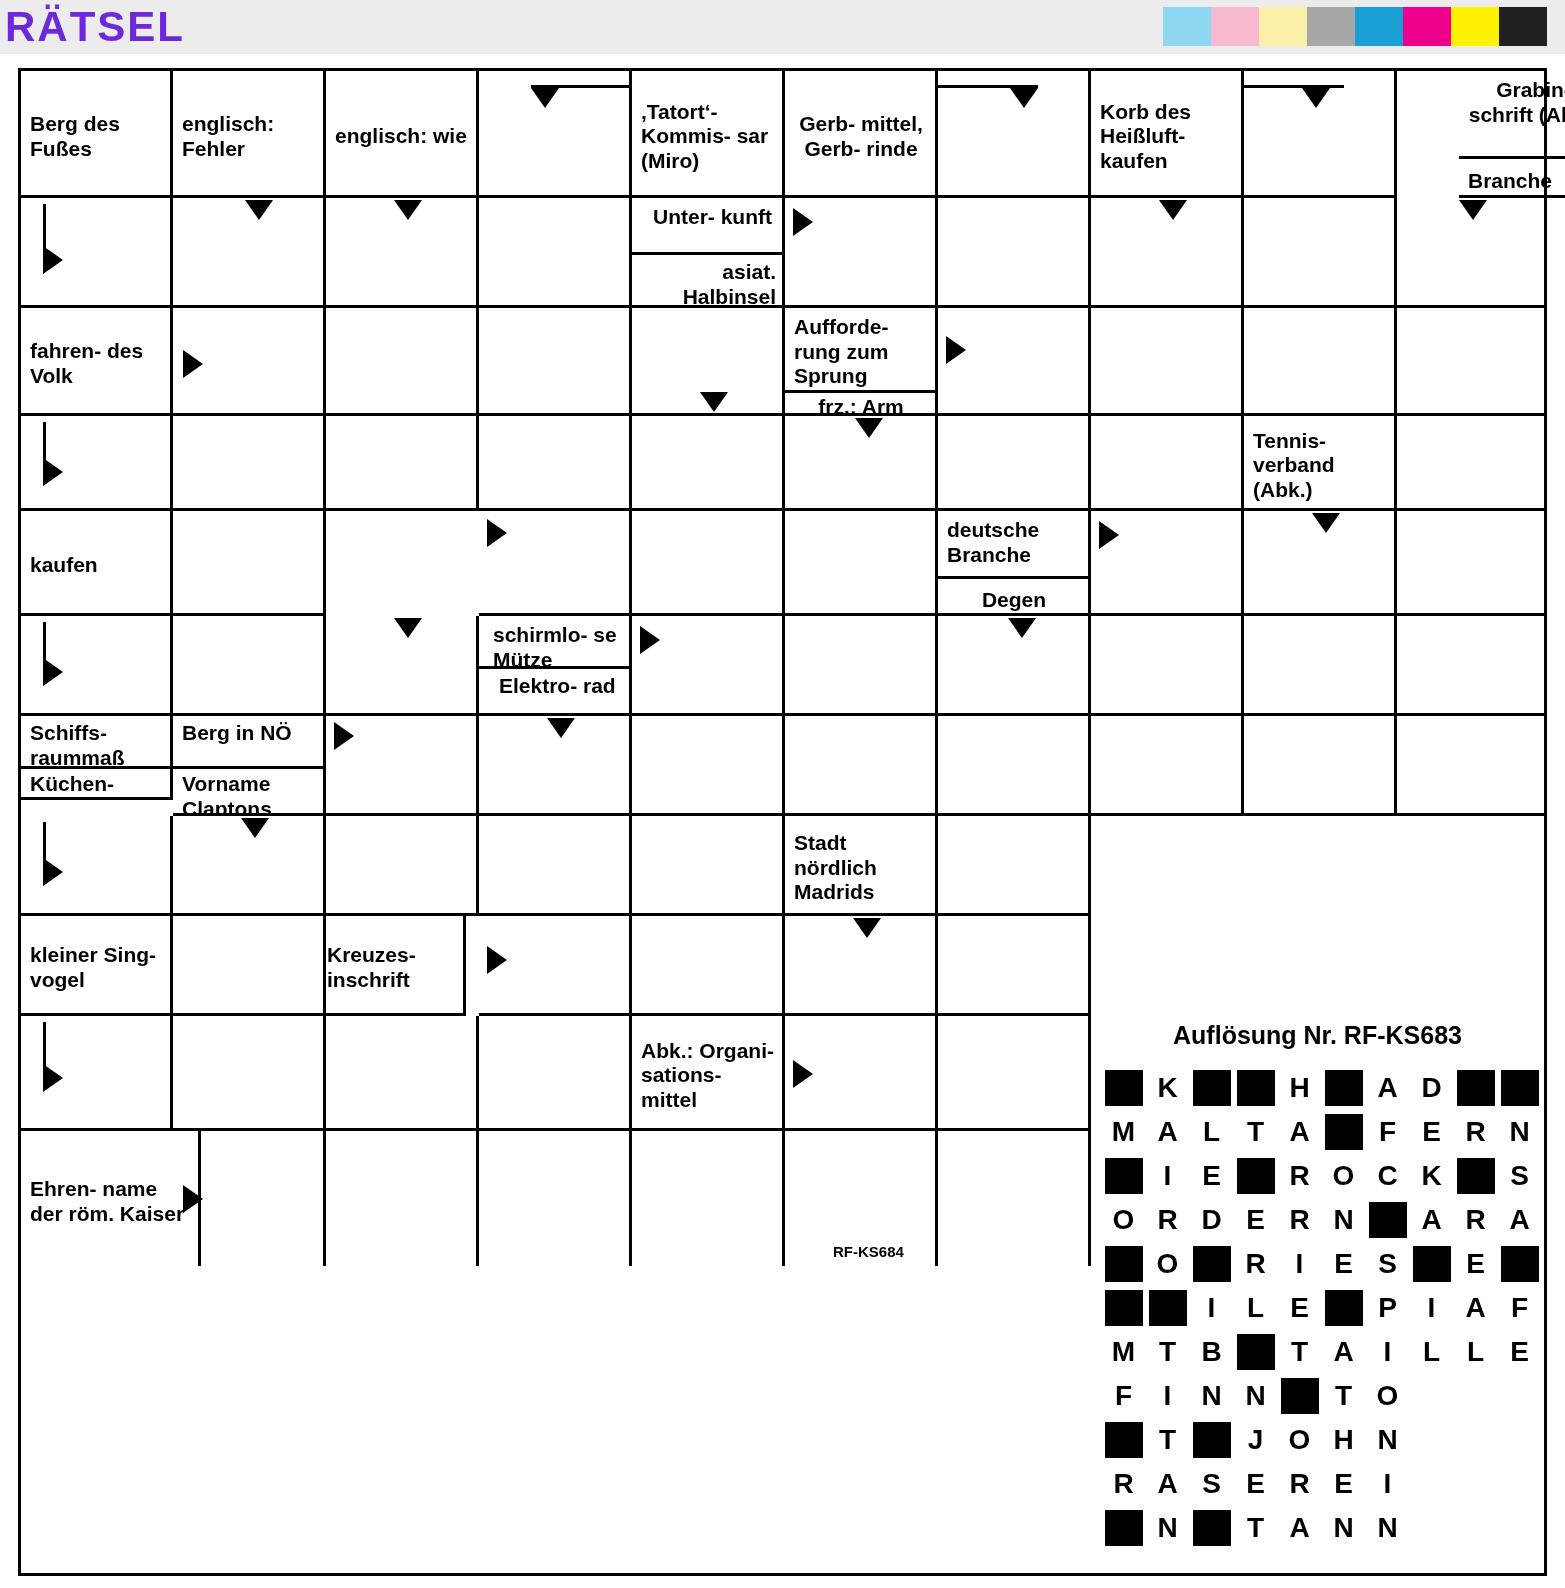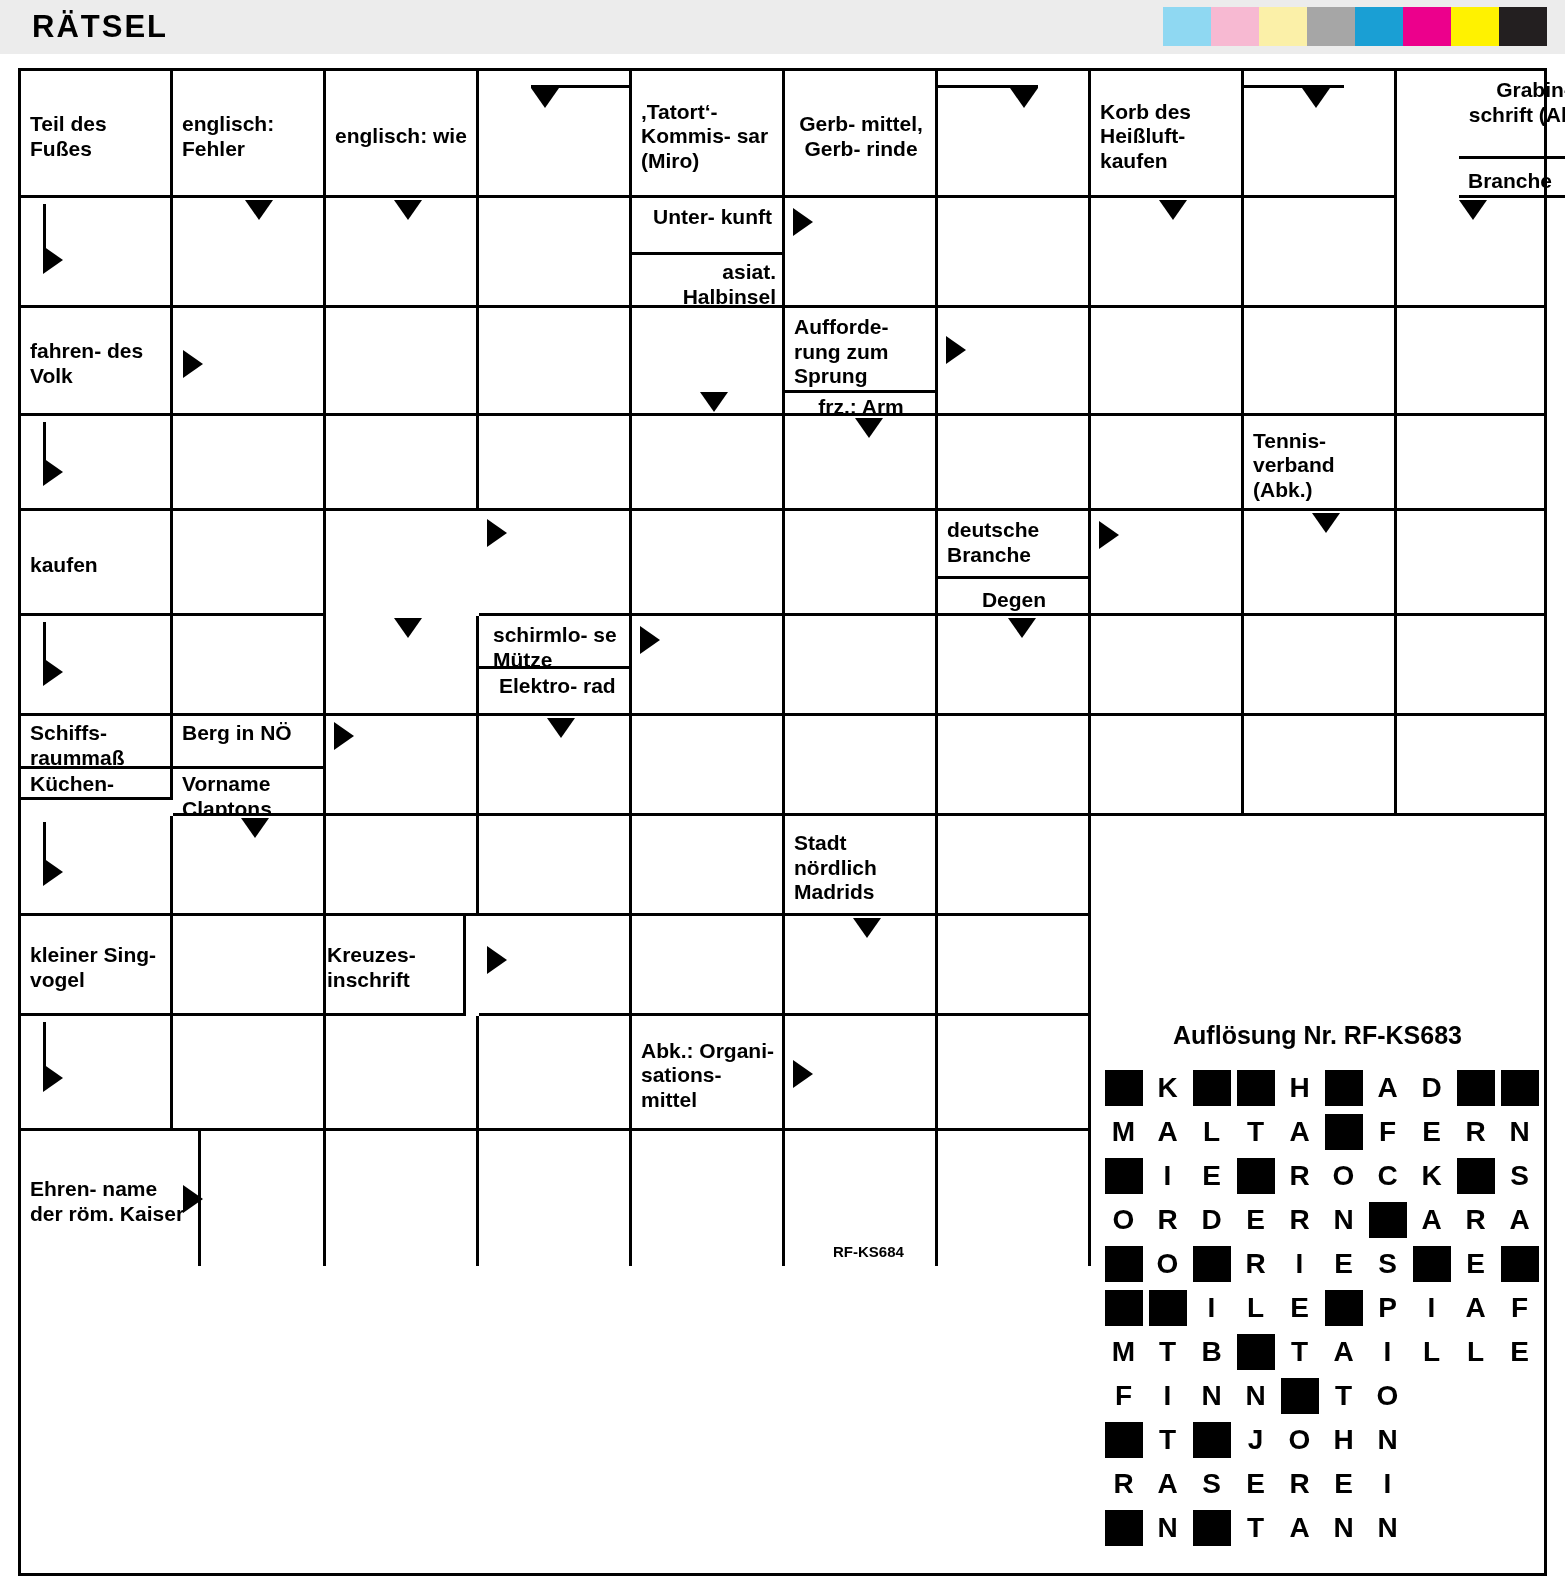--- a/index.html
+++ b/index.html
@@ -10,22 +10,22 @@
     -webkit-font-smoothing:none;
   }
   
   .header{
     position:relative;
     height:54px;
     background:#ececec;
     display:flex;align-items:center;
   }
   .header-title{
-    font-size:31px;font-weight:bold;letter-spacing:2px;
-    color:#000000;margin-left:32px;
+    font-size:42px;font-weight:bold;letter-spacing:2px;
+    color:#6d28d9;margin-left:5px;
   }
   .swatches{position:absolute;right:18px;top:7px;display:flex;}
   .swatch{width:48px;height:39px;}
   
   .grid{
     position:relative;
     margin:14px 18px 0 18px;
     width:1529px;height:1508px;
     border:3px solid #000;
     box-sizing:border-box;
@@ -95,21 +95,21 @@
     <div class="swatch" style="background:#1a9fd4"></div>
     <div class="swatch" style="background:#ec008c"></div>
     <div class="swatch" style="background:#fff200"></div>
     <div class="swatch" style="background:#231f20"></div>
   </div>
 </div>
 
 <div class="grid">
 
   <div class="cell" style="left:0;top:0;width:152px;height:127px">
-    <div class="clue vcenter">Teil des Fußes</div>
+    <div class="clue vcenter">Berg des Fußes</div>
   </div>
   <div class="cell" style="left:152px;top:0;width:153px;height:127px">
     <div class="clue vcenter">englisch: Fehler</div>
   </div>
   <div class="cell" style="left:305px;top:0;width:153px;height:127px">
     <div class="clue vcenter">englisch: wie</div>
   </div>
   <div class="cell" style="left:458px;top:0;width:153px;height:127px">
     <div class="elbow-h" style="left:52px;top:14px;width:100px;"></div>
     <div class="arr arr-down" style="left:52px;top:17px;"></div>

